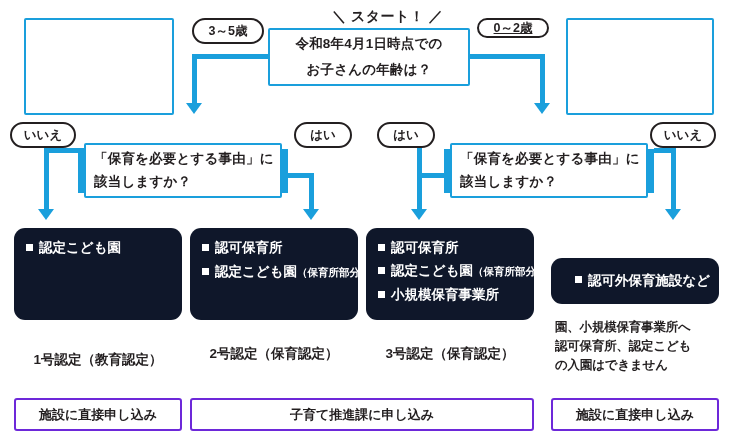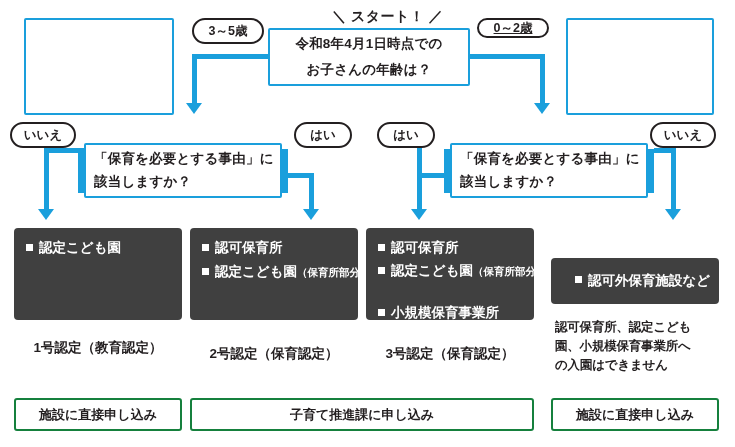--- a/index.html
+++ b/index.html
@@ -50,23 +50,23 @@
     font-size:12.5px;
     font-weight:bold;
     color:#231f20;
     display:flex;align-items:center;justify-content:center;
     white-space:nowrap;
     z-index:6;
   }
 
   
   .card{
-    background:#404040;
+    background:#0f172a;
     color:#ffffff;
-    border-radius:4px;
+    border-radius:11px;
     padding:10px 10px 10px 12px;
     font-size:13.5px;
     font-weight:bold;
     line-height:1.5;
   }
   .card .li{display:flex;align-items:flex-start;white-space:nowrap;}
   .card .li .sq{
     width:7px;height:7px;background:#ffffff;
     display:inline-block;margin:6px 6px 0 0;flex:none;
   }
@@ -81,21 +81,21 @@
 
   
   .note{
     font-size:12.5px;font-weight:bold;color:#231f20;
     line-height:1.5;letter-spacing:-.2px;
   }
   .note span{display:block;white-space:nowrap;}
 
   
   .applybox{
-    border:2px solid #15803d;
+    border:2px solid #6d28d9;
     border-radius:3px;
     background:#ffffff;
     display:flex;align-items:center;justify-content:center;
     font-size:13px;font-weight:bold;color:#231f20;
     white-space:nowrap;
   }
 
   
   .vline{background:#1a9fdc;}
   .hline{background:#1a9fdc;}
@@ -193,40 +193,40 @@
   <div class="abs card" style="left:366px;top:228px;width:168px;height:92px;">
     <div class="li">
       <span class="sq"></span>
       <span>認可保育所</span>
     </div>
     <div class="li" style="margin-top:3px;">
       <span class="sq"></span>
       <span>認定こども園</span>
       <span class="small" style="padding-top:3px;">（保育所部分）</span>
     </div>
-    <div class="li" style="margin-top:21px;text-align:right;">
+    <div class="li" style="margin-top:3px;text-align:right;">
       <span class="sq"></span>
       <span>小規模保育事業所</span>
     </div>
   </div>
 
   <div class="abs card" style="left:551px;top:258px;width:168px;height:46px;display:flex;align-items:center;padding-left:24px;">
     <div class="li">
       <span class="sq" style="margin-top:5px;"></span>
       <span>認可外保育施設など</span>
     </div>
   </div>
 
-  <div class="abs typelabel" style="left:14px;top:339px;width:168px;">1号認定（教育認定）</div>
+  <div class="abs typelabel" style="left:14px;top:351px;width:168px;">1号認定（教育認定）</div>
   <div class="abs typelabel" style="left:190px;top:345px;width:168px;">2号認定（保育認定）</div>
   <div class="abs typelabel" style="left:366px;top:345px;width:168px;">3号認定（保育認定）</div>
 
   <div class="abs note" style="left:555px;top:318px;width:168px;">
+    <span>園、小規模保育事業所へ</span>
     <span>認可保育所、認定こども</span>
-    <span>園、小規模保育事業所へ</span>
     <span>の入園はできません</span>
   </div>
 
   <div class="abs applybox" style="left:14px;top:398px;width:168px;height:33px;">施設に直接申し込み</div>
   <div class="abs applybox" style="left:190px;top:398px;width:344px;height:33px;">子育て推進課に申し込み</div>
   <div class="abs applybox" style="left:551px;top:398px;width:168px;height:33px;">施設に直接申し込み</div>
 
 </div>
 
 </body></html>

